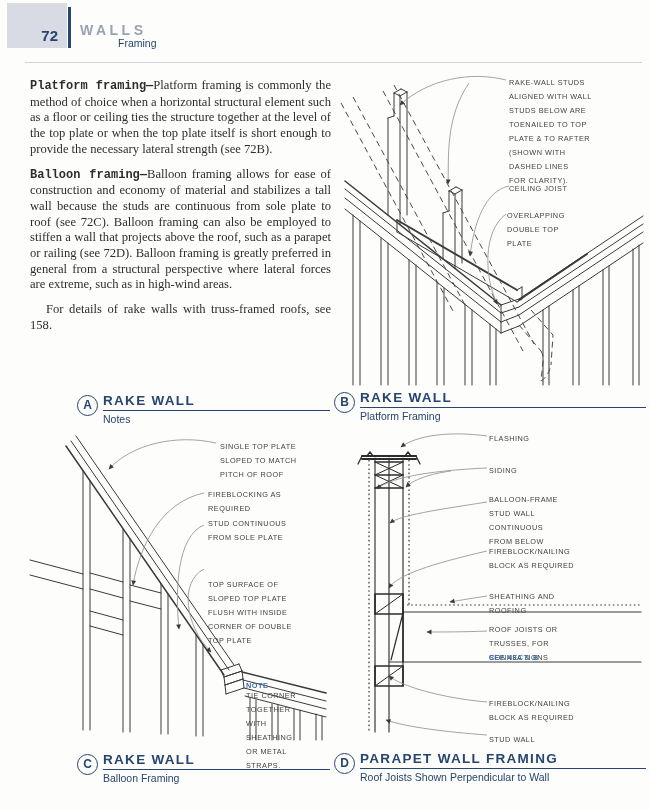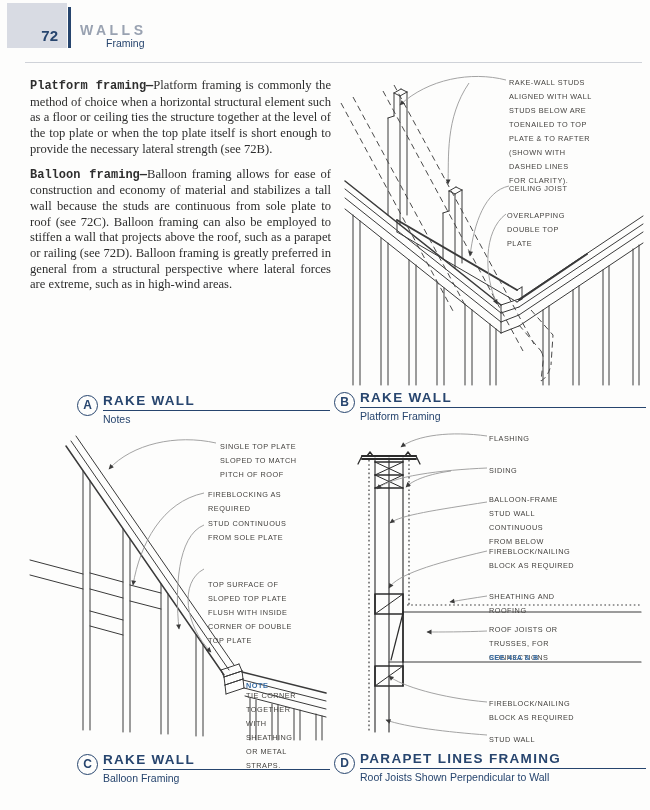--- a/index.html
+++ b/index.html
@@ -4,21 +4,21 @@
 <style>
   html,body{margin:0;padding:0;background:#e8e8e8;}
   .page{position:relative;width:650px;height:810px;background:#fdfdfc;overflow:hidden;
         font-family:"Liberation Sans",sans-serif;color:#333;}
   
   .pagebox{position:absolute;left:7px;top:3px;width:60px;height:45px;background:#d8dbe3;}
   .pagenum{position:absolute;right:9px;bottom:4px;font-size:15px;font-weight:bold;color:#27456e;}
   .vbar{position:absolute;left:68px;top:7px;width:3px;height:41px;background:#27456e;}
   .hdr-title{position:absolute;left:80px;top:22px;font-size:14px;font-weight:bold;
              letter-spacing:3.5px;color:#99a2b1;}
-  .hdr-sub{position:absolute;left:68px;top:37px;font-size:10.5px;color:#27456e;padding-left:38px;}
+  .hdr-sub{position:absolute;left:80px;top:37px;font-size:10.5px;color:#27456e;padding-left:38px;}
   .hrule{position:absolute;left:25px;top:62px;width:617px;height:1px;background:#cfd2d8;}
   
   .bodycol{position:absolute;left:30px;top:78px;width:301px;
            font-family:"Liberation Serif",serif;font-size:12.6px;line-height:15.7px;
            color:#2e2e2e;text-align:justify;}
   .bodycol p{margin:0 0 9px 0;}
   .indent{text-indent:16px;}
   .lead{font-family:Liberation Mono, monospace;font-weight:bold;font-size:12px;}
   
   .figlabel{position:absolute;}
@@ -45,20 +45,21 @@
     <span class="pagenum">72</span>
   </div>
   <div class="vbar"></div>
   <div class="hdr-title">WALLS</div>
   <div class="hdr-sub">Framing</div>
   <div class="hrule"></div>
 
   <div class="bodycol">
     <p><b class="lead">Platform framing—</b><span>Platform framing is commonly the method of choice when a horizontal structural element such as a floor or ceiling ties the structure together at the level of the top plate or when the top plate itself is short enough to provide the necessary lateral strength (see 72B).</span></p>
     <p><b class="lead">Balloon framing—</b><span>Balloon framing allows for ease of construction and economy of material and stabilizes a tall wall because the studs are continuous from sole plate to roof (see 72C). Balloon framing can also be employed to stiffen a wall that projects above the roof, such as a parapet or railing (see 72D). Balloon framing is greatly preferred in general from a structural perspective where lateral forces are extreme, such as in high-wind areas.</span></p>
+    <p class="indent">For details of rake walls with truss-framed roofs, see 158.</p>
   </div>
 
   <div class="figlabel" style="left:77px;top:393px;width:253px;">
     <div class="fl-circle">A</div>
     <div class="fl-title">RAKE WALL</div>
     <div class="fl-rule" style="width:227px;"></div>
     <div class="fl-sub">Notes</div>
   </div>
 
   <div class="figlabel" style="left:334px;top:390px;width:312px;">
@@ -70,21 +71,21 @@
 
   <div class="figlabel" style="left:77px;top:752px;width:253px;">
     <div class="fl-circle">C</div>
     <div class="fl-title">RAKE WALL</div>
     <div class="fl-rule" style="width:227px;"></div>
     <div class="fl-sub">Balloon Framing</div>
   </div>
 
   <div class="figlabel" style="left:334px;top:751px;width:312px;">
     <div class="fl-circle">D</div>
-    <div class="fl-title">PARAPET LINES FRAMING</div>
+    <div class="fl-title">PARAPET WALL FRAMING</div>
     <div class="fl-rule" style="width:286px;"></div>
     <div class="fl-sub">Roof Joists Shown Perpendicular to Wall</div>
   </div>
 
   <div class="diagram" style="left:333px;top:63px;width:317px;height:327px;">
     <svg width="317" height="327" viewBox="0 0 317 327">
       <defs>
         <marker id="ah" markerWidth="7" markerHeight="7" refX="5.6" refY="3.5" orient="auto">
           <path d="M0.6,0.8 L6.2,3.5 L0.6,6.2 z" fill="#3a3a3a"></path>
         </marker>

